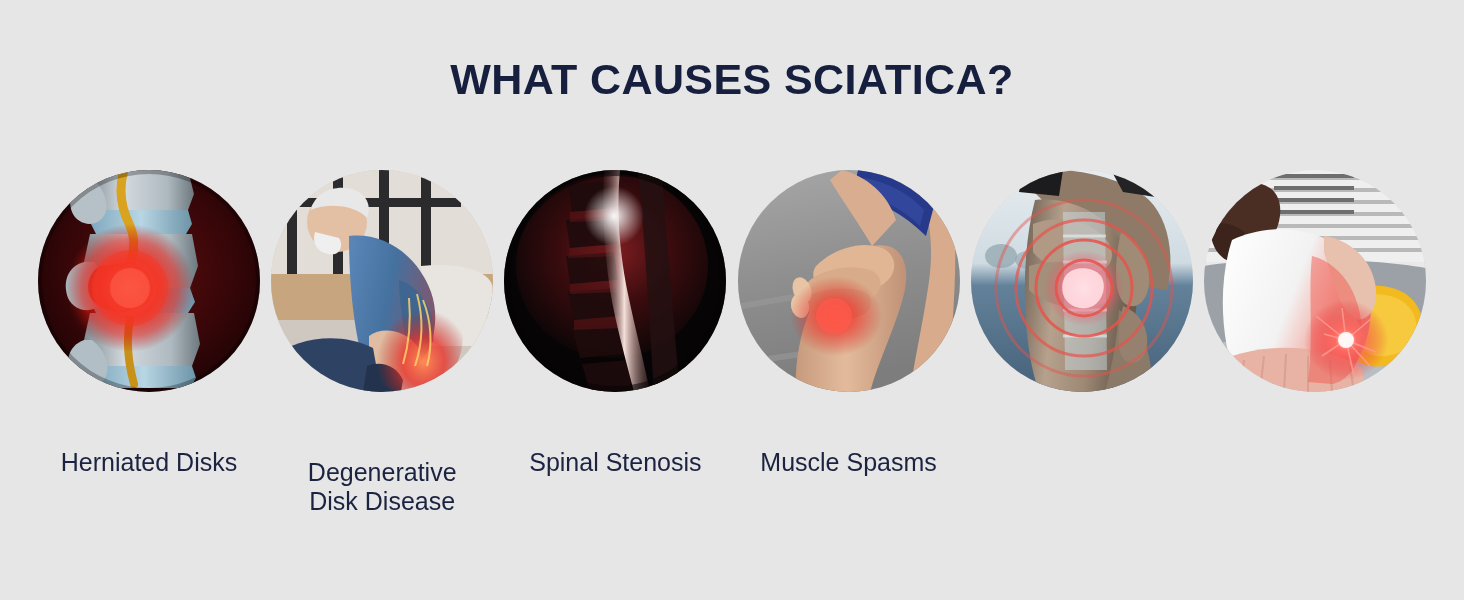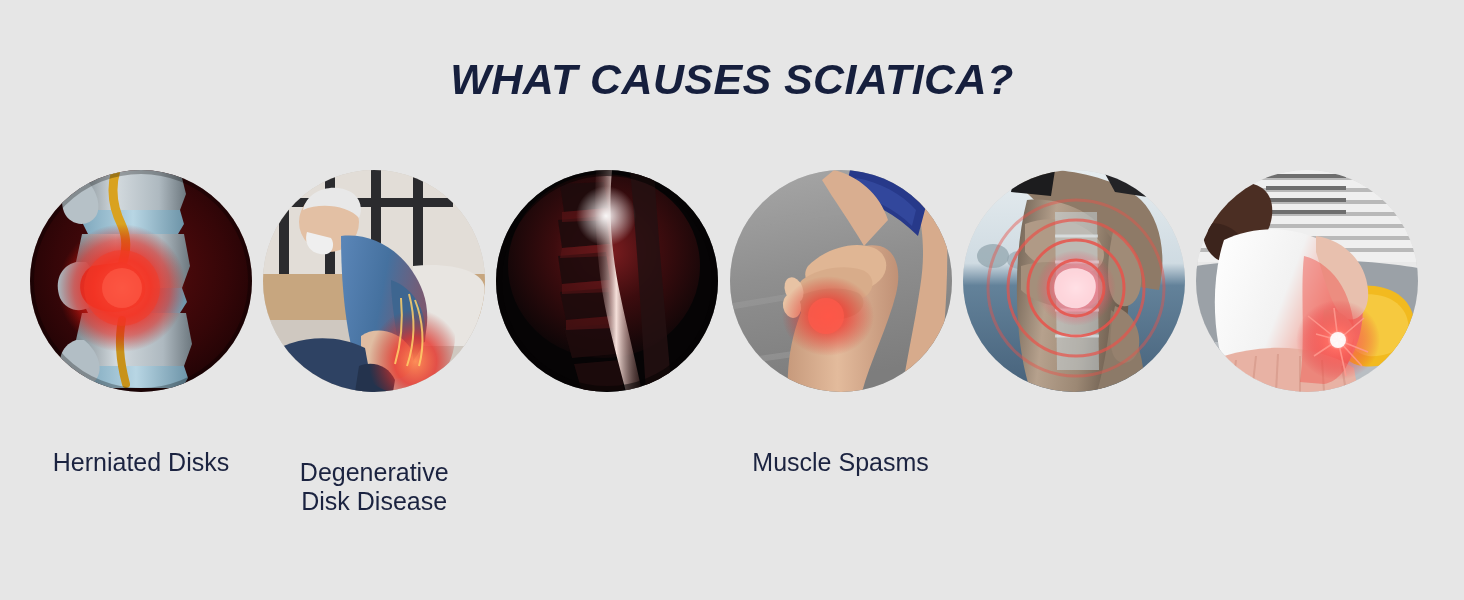--- a/index.html
+++ b/index.html
@@ -25,28 +25,27 @@
     position: absolute;
     top: 56px;
     left: 0;
     width: 1464px;
     text-align: center;
     font-size: 43px;
     font-weight: bold;
     letter-spacing: 0.4px;
     color: #161f3d;
     line-height: 1.1;
-    font-style: italic;
   }
 
   
   .causes-row {
     position: absolute;
     top: 170px;
-    left: 28px;
+    left: 36px;
     width: 1392px;
     display: flex;
     justify-content: space-between;
     align-items: flex-start;
   }
   .cause-item {
     width: 226px;
     display: flex;
     flex-direction: column;
     align-items: center;
@@ -234,20 +233,21 @@
 
           <path d="M134 0 C140 60 144 128 150 222 L176 222 C168 132 162 62 158 0 Z" fill="#241012" opacity="0.85"></path>
 
           <path d="M116 0 C112 44 116 86 124 124 C132 162 140 192 146 222 L130 222 C122 190 112 156 106 120 C100 80 98 38 100 0 Z" fill="url(#canal3)"></path>
 
           <circle cx="110" cy="46" r="30" fill="url(#flare3)"></circle>
 
           <circle cx="111" cy="111" r="150" fill="none" stroke="#050303" stroke-width="90" opacity="0.55"></circle>
         </svg>
       </div>
+      <div class="cause-label">Spinal Stenosis</div>
     </div>
 
     <div class="cause-item one-line">
       <div class="circle">
         <svg viewBox="0 0 222 222" xmlns="http://www.w3.org/2000/svg">
           <defs>
             <linearGradient id="pav4" x1="0" y1="0" x2="0.2" y2="1">
               <stop offset="0%" stop-color="#a7a7a7"></stop>
               <stop offset="50%" stop-color="#8f8f8f"></stop>
               <stop offset="100%" stop-color="#7d7d7d"></stop>

